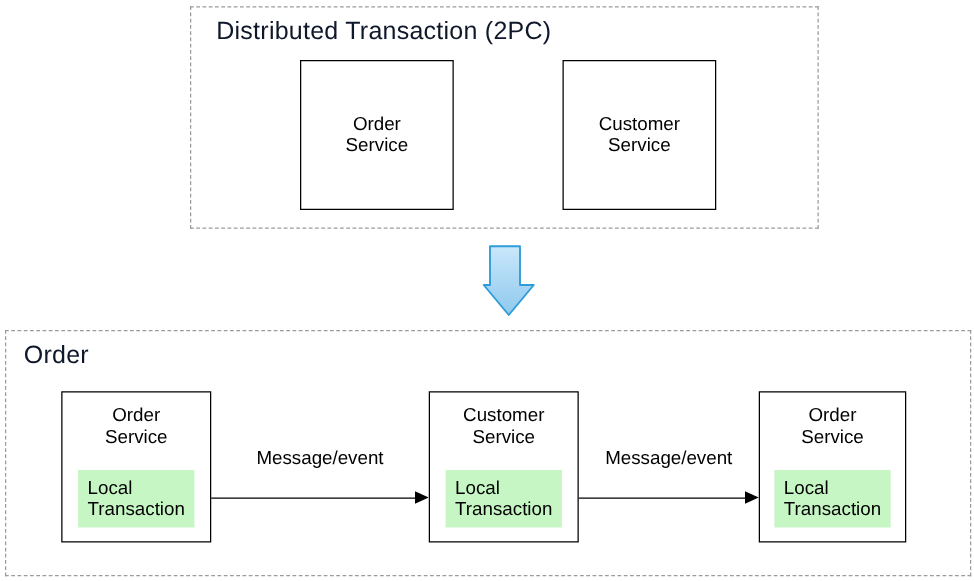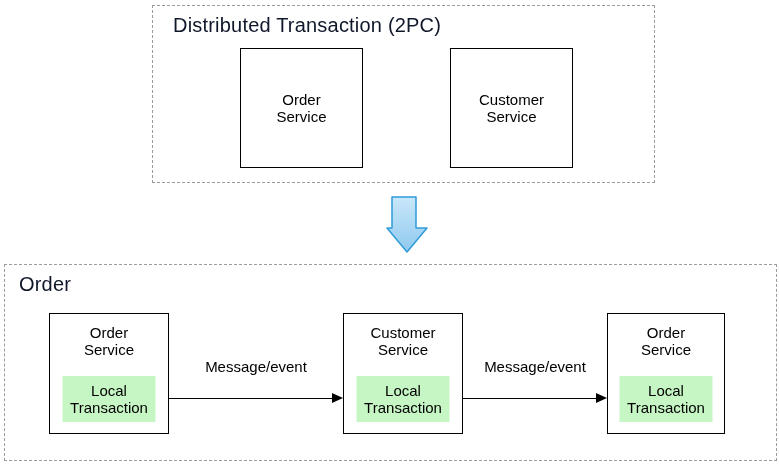--- a/index.html
+++ b/index.html
@@ -23,21 +23,21 @@
   .step-box { position:absolute; top:313px; width:120px; height:121px; border:1.5px solid #000;
               background:#fff; box-sizing:border-box; }
   .step-box-1 { left:49px; }
   .step-box-2 { left:343px; }
   .step-box-3 { left:607px; width:118px; }
   .step-label { position:absolute; top:10px; left:0; right:0; font-size:15px; line-height:1.16;
                 white-space:pre-line; text-align:center; }
   .local-box { position:absolute; top:62px; left:50%; transform:translateX(-50%);
                width:93px; height:46px; background:#C6F6C4;
                display:flex; align-items:center; justify-content:center; }
-  .local-label { font-size:15px; line-height:1.15; white-space:pre-line; text-align:center; }
+  .local-label { font-size:15px; line-height:1.15; white-space:pre-line; }
 
   .msg-arrow { position:absolute; top:344px; height:48px;margin-top:14px; }
   .msg-arrow-1 { left:169px; width:174px; }
   .msg-arrow-2 { left:463px; width:144px; }
   .msg-label { position:absolute; top:0; left:0; right:0; text-align:center; font-size:15px; }
   .msg-line { position:absolute; top:40px; left:0; right:9px; border-top:1.5px solid #000; }
   .msg-head { position:absolute; top:35px; right:0; width:0; height:0;
               border-left:11px solid #000; border-top:5.5px solid transparent;
               border-bottom:5.5px solid transparent; }
 

